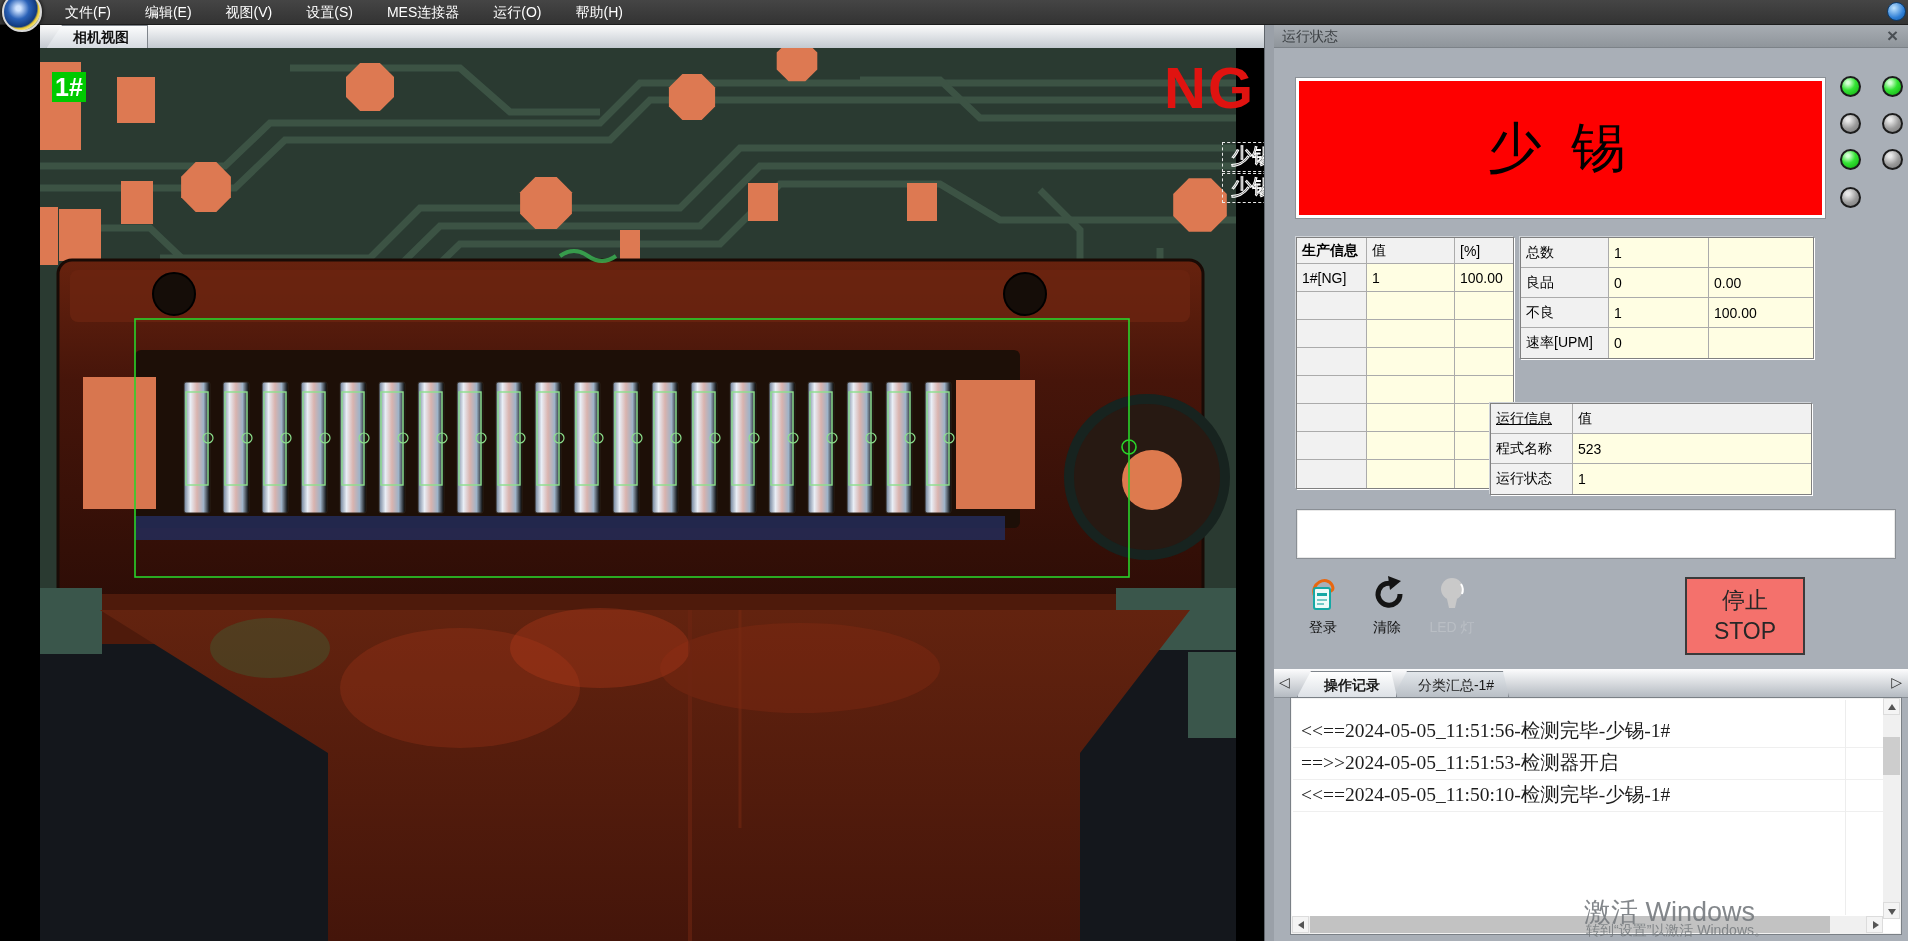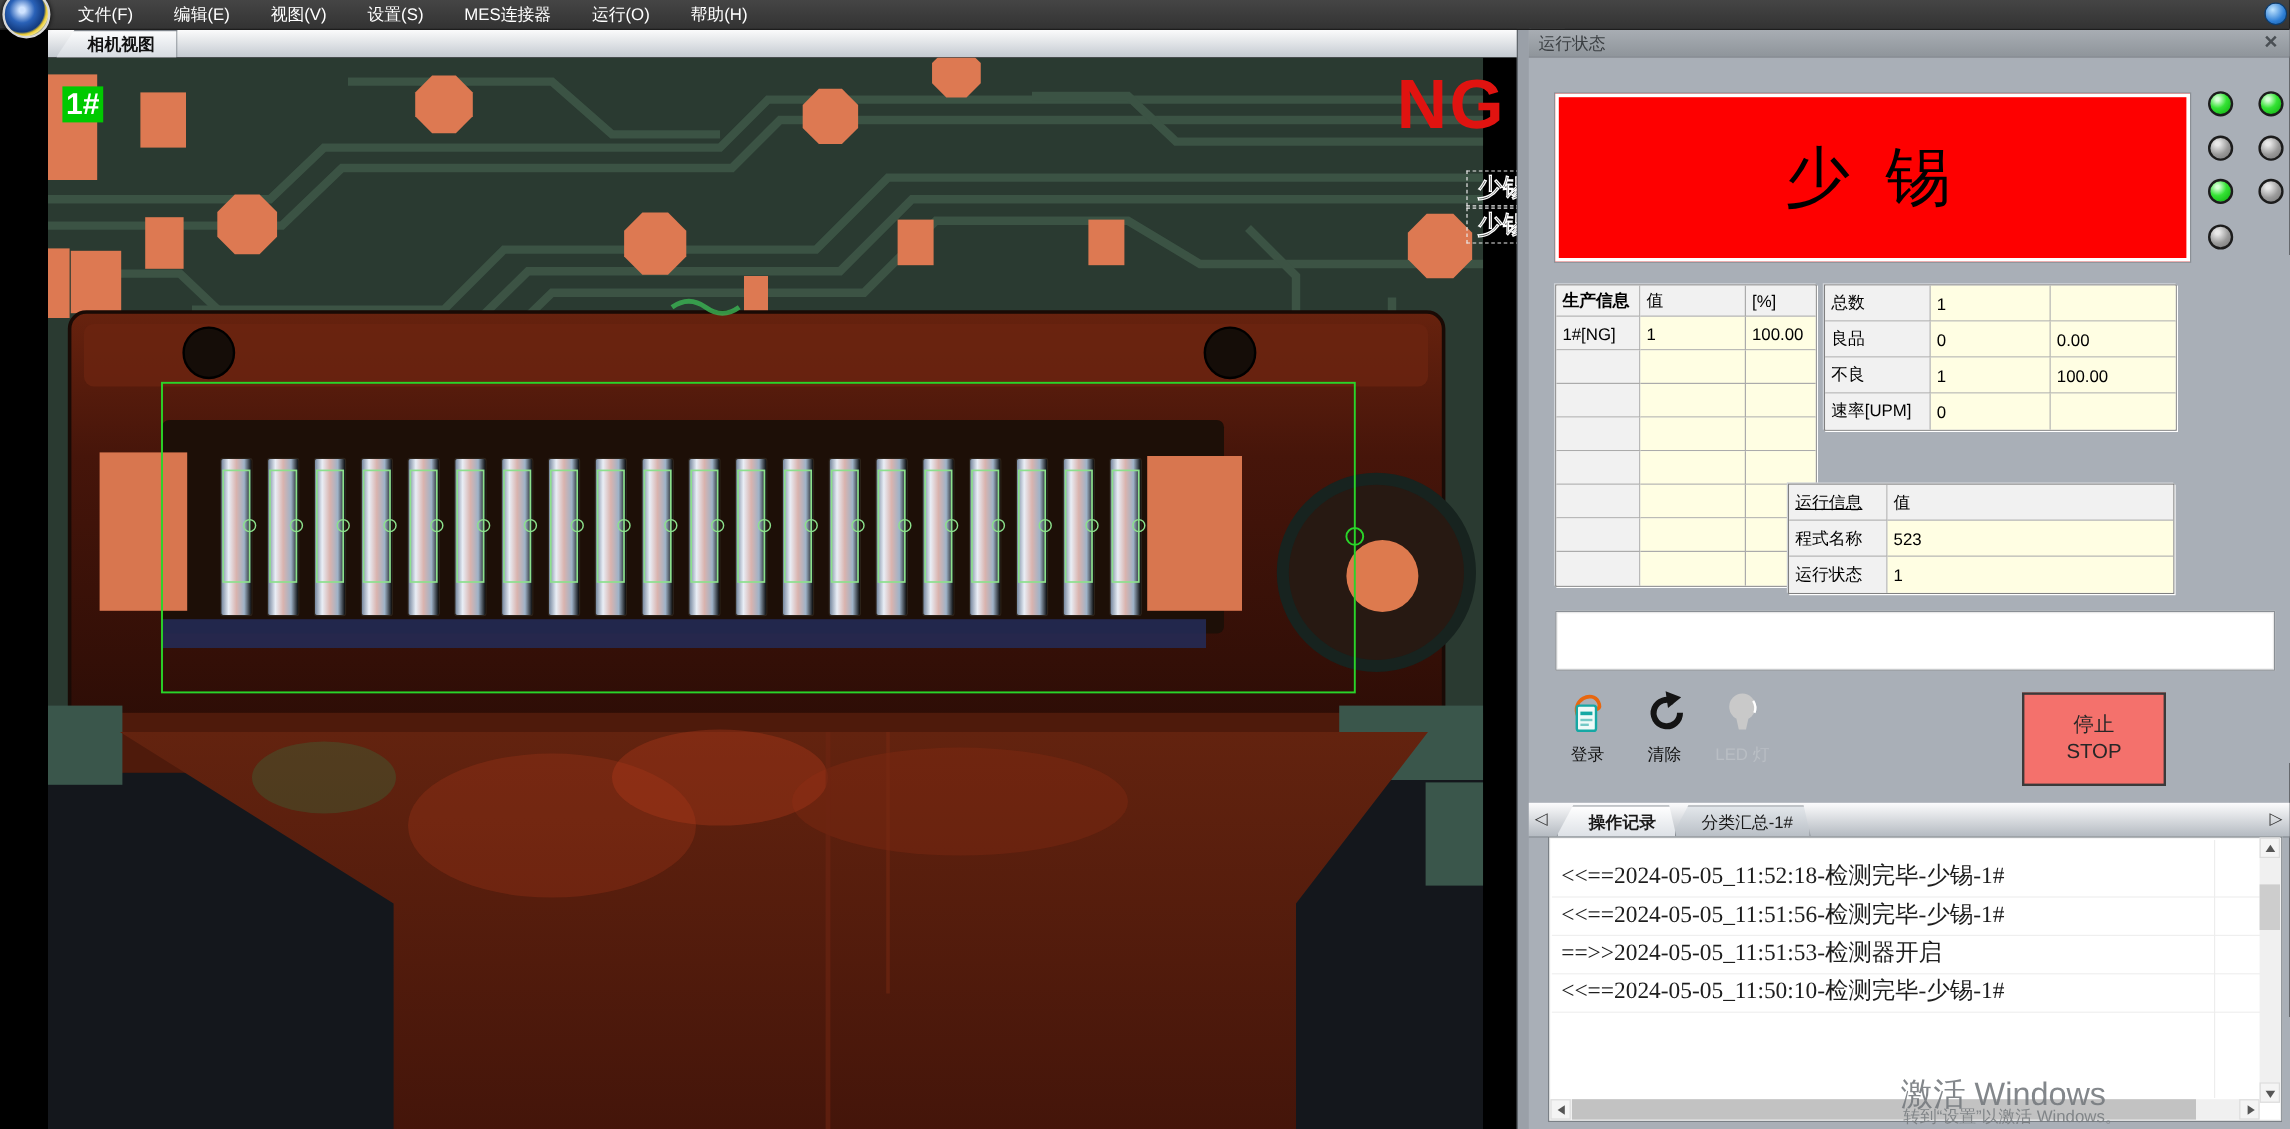--- a/index.html
+++ b/index.html
@@ -50,21 +50,21 @@
   .tc:last-child{border-right:none;}
   .tr:last-child .tc{border-bottom:none;}
   .lbl{background:#f1f1f1;}
   .val{background:#fffee3;}
   #msgbox{left:22px;top:485px;width:598px;height:48px;background:#fff;border:1px solid #8a8f95;box-shadow:inset 0 0 0 1px #e8e8e8;}
   
   .act-btn{position:absolute;width:64px;text-align:center;}
   .act-label{font-size:14px;color:#111;margin-top:4px;}
   .act-label.disabled{color:#b9bec4;}
   #stop-btn{left:411px;top:553px;width:120px;height:78px;background:#f4716c;border:2px solid #3a3a3a;
-    box-sizing:border-box;color:#272727;font-size:17px;text-align:center;display:flex;flex-direction:column;justify-content:center;line-height:1.35;}
+    box-sizing:border-box;color:#272727;font-size:23px;text-align:center;display:flex;flex-direction:column;justify-content:center;line-height:1.35;}
   
   #logtabs{left:0;top:645px;width:634px;height:28px;background:linear-gradient(#fcfcfd,#b4bac1);border-bottom:1px solid #898f96;}
   .strip-arrow{position:absolute;top:5px;font-size:14px;color:#333;}
   .log-tab{position:absolute;top:2px;height:26px;line-height:26px;font-size:14px;color:#1a1a1a;text-align:center;
     border:1px solid #7f858c;border-bottom:none;box-sizing:border-box;clip-path:polygon(14px 0,calc(100% - 6px) 0,100% 100%,0 100%);padding:0 10px 0 20px;}
   .log-tab.active{background:linear-gradient(#fff,#dde1e6);font-weight:bold;z-index:2;}
   .log-tab.inactive{background:linear-gradient(#e3e7eb,#b9bfc6);}
   
   #logbox{left:16px;top:673px;width:612px;height:238px;background:#fff;border:1px solid #7a8086;box-shadow:inset 0 0 0 1px #f2f2f2;box-sizing:border-box;}
   #loglist{left:2px;top:2px;width:591px;height:215px;overflow:hidden;padding-top:16px;box-sizing:border-box;}
@@ -401,21 +401,20 @@
     <span class="strip-arrow" style="left:5px;">◁</span>
     <div id="logtab-items">
         <div class="log-tab active" style="left: 23px; width: 100px;">操作记录</div>
         <div class="log-tab inactive" style="left: 119px; width: 116px;">分类汇总-1#</div>
       </div>
     <span class="strip-arrow" style="right:6px;">▷</span>
   </div>
 
   <div id="logbox" class="abs">
     <div id="loglist" class="abs">
-        <div class="log-row">&lt;&lt;==2024-05-05_11:52:18-检测完毕-少锡-1#</div>
         <div class="log-row">&lt;&lt;==2024-05-05_11:51:56-检测完毕-少锡-1#</div>
         <div class="log-row">==&gt;&gt;2024-05-05_11:51:53-检测器开启</div>
         <div class="log-row">&lt;&lt;==2024-05-05_11:50:10-检测完毕-少锡-1#</div>
       </div>
     <div id="vscroll" class="abs">
       <div class="sb-btn" style="left:0;top:-1px;width:17px;height:17px;">
         <div class="tri" style="left:4px;top:5px;border-left:4px solid transparent;border-right:4px solid transparent;border-bottom:6px solid #555;"></div>
       </div>
       <div id="vthumb"></div>
       <div class="sb-btn" style="left:0;bottom:-1px;width:17px;height:17px;">

